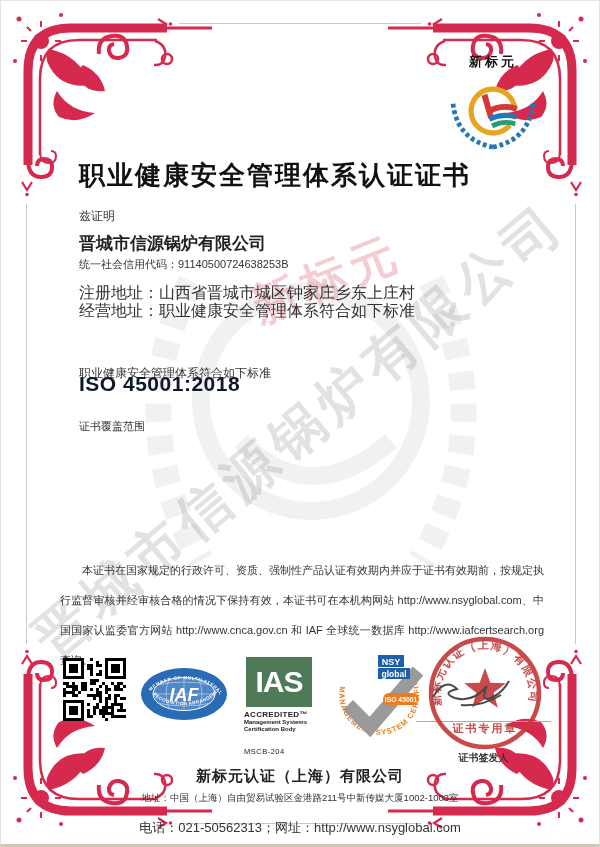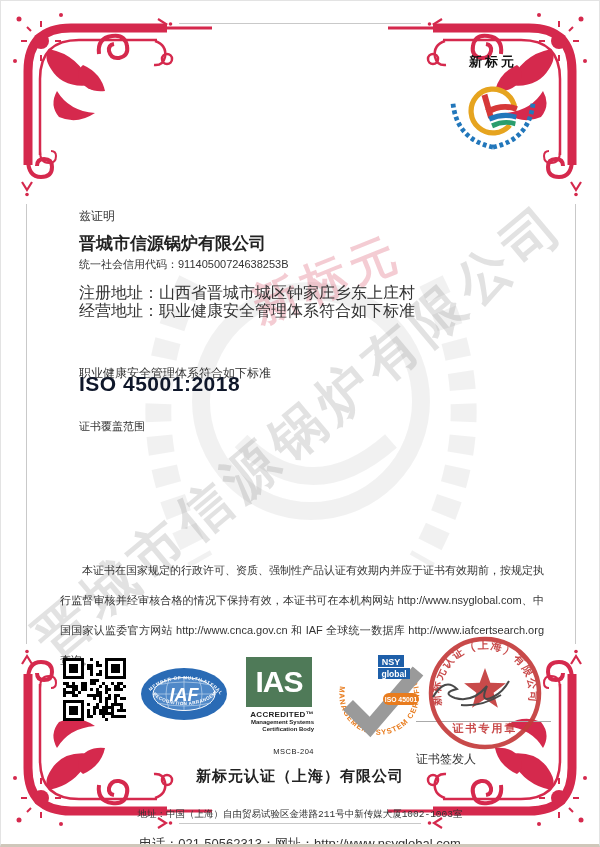--- a/index.html
+++ b/index.html
@@ -39,35 +39,35 @@
   .std-intro{position:absolute;left:78px;top:364px;font-size:12px;color:#333;}
   .std-code{position:absolute;left:78px;top:371px;font-size:21px;font-weight:bold;letter-spacing:0.5px;color:#0f172a;}
   .scope-label{position:absolute;left:78px;top:418px;font-size:11px;color:#333;}
   .scope-text{position:absolute;left:78px;top:439px;font-size:14px;font-weight:bold;color:#222;}
   .disclaimer{position:absolute;left:59px;top:526px;width:484px;font-size:11px;line-height:30px;
     text-align:justify;text-indent:2em;color:#333;margin-top:28px;}
 
   
   .qr{position:absolute;left:62px;top:657px;}
   .iaf{position:absolute;left:138px;top:665px;}
-  .ias{position:absolute;left:243px;top:656px;width:70px;text-align:right;}
+  .ias{position:absolute;left:243px;top:656px;width:70px;text-align:left;}
   .ias-box{width:66px;height:50px;background:#4f7a58;color:#fff;display:flex;align-items:center;justify-content:center;
     font-size:30px;font-weight:bold;letter-spacing:-1px;margin:0 auto;}
   .ias-acc{font-size:8px;font-weight:bold;margin-top:3px;letter-spacing:0.3px;}
   .ias-sm{font-size:6px;font-weight:bold;line-height:7px;}
   .ias-code{font-size:7.5px;font-weight:normal;margin-top:14px;letter-spacing:0.5px;}
   .nsy{position:absolute;left:327px;top:648px;}
   .stamp{position:absolute;left:424px;top:632px;opacity:0.92;}
   .signer-line{position:absolute;left:415px;top:720px;width:135px;height:1px;background:#aaa;}
-  .signer-label{position:absolute;left:415px;top:750px;width:135px;text-align:left;font-size:12px;color:#333;}
+  .signer-label{position:absolute;left:415px;top:750px;width:135px;text-align:center;font-size:10px;color:#333;font-weight:bold;}
 
   
   .footer{position:absolute;left:0;top:766px;width:100%;text-align:center;color:#222;}
   .footer .f-company{font-size:15px;font-weight:bold;letter-spacing:1px;}
-  .footer .f-addr{font-size:9.5px;margin-top:22px;color:#333;font-family:Liberation Mono, monospace;}
+  .footer .f-addr{font-size:9.5px;margin-top:6px;color:#333;}
   .footer .f-contact{font-size:13px;margin-top:14px;color:#333;}
 </style>
 </head>
 <body>
 
 <svg width="0" height="0" style="position:absolute">
   <defs>
     <symbol id="corner-flourish" viewBox="0 0 210 210">
       <g fill="none" stroke="#d5294d">
         <path d="M205,21 L150,21" stroke-width="3"></path>
@@ -164,20 +164,21 @@
         <path d="M56,80 Q94,72 98,34"></path>
       </g>
       <circle cx="56" cy="42" r="23" fill="none" stroke="#e6a41f" stroke-width="5.5" stroke-dasharray="125 20" transform="rotate(40 56 42)"></circle>
       <path d="M44,26 L51,50 L57,49 L50,24 Z" fill="#d63838"></path>
       <path d="M48,40 Q66,31 82,37 L80,43 Q66,37 51,46 Z" fill="#d63838"></path>
       <path d="M51,48 Q67,41 81,46 L80,51 Q67,47 53,53 Z" fill="#2277bb"></path>
       <path d="M54,55 Q68,49 80,53 L79,58 Q68,54 56,60 Z" fill="#2a9d6e"></path>
     </svg>
   </div>
 
+  <div class="title">职业健康安全管理体系认证证书</div>
   <div class="certify">兹证明</div>
   <div class="company-name">晋城市信源锅炉有限公司</div>
   <div class="credit-code">统一社会信用代码：91140500724638253B</div>
   <div class="addresses">
     <div>注册地址：山西省晋城市城区钟家庄乡东上庄村</div>
     <div>经营地址：职业健康安全管理体系符合如下标准</div>
   </div>
   <div class="std-intro">职业健康安全管理体系符合如下标准</div>
   <div class="std-code">ISO 45001:2018</div>
   <div class="scope-label">证书覆盖范围</div>

